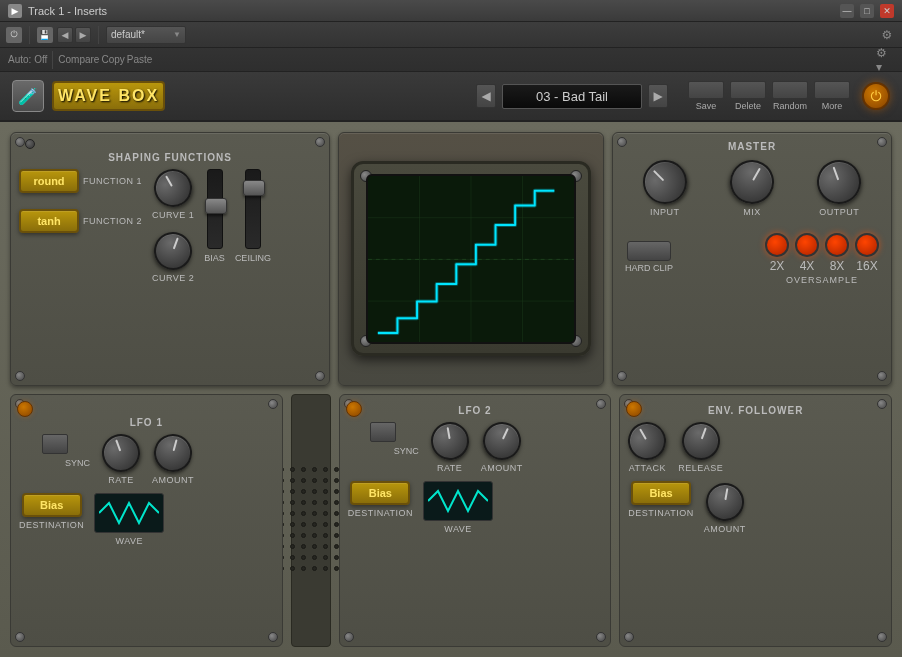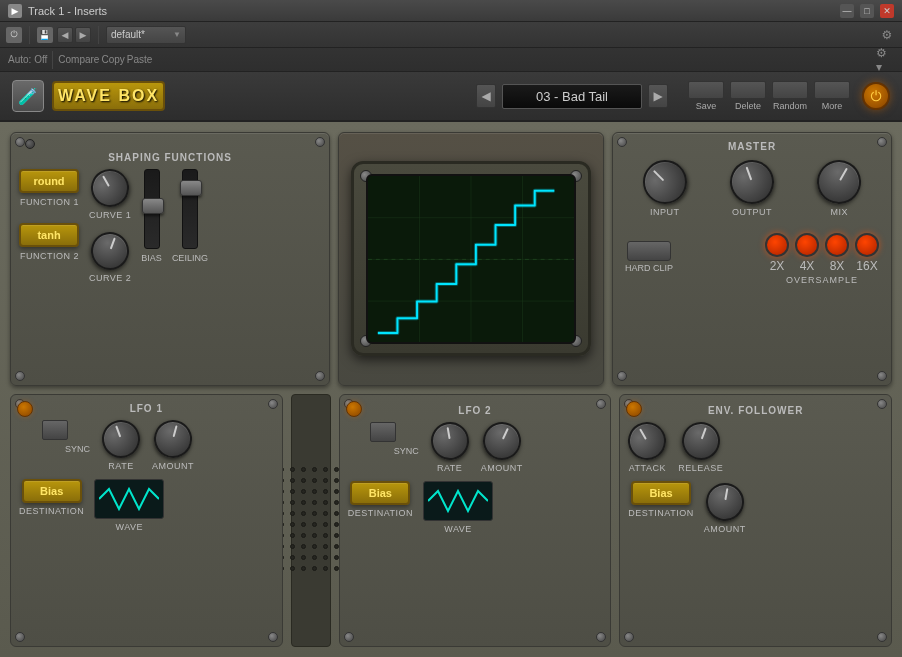--- a/index.html
+++ b/index.html
@@ -328,22 +328,22 @@
       margin-top: 4px;
     }
     .shaping-functions-col {
       display: flex;
       flex-direction: column;
       gap: 16px;
       align-items: center;
     }
     .shaping-func-item {
       display: flex;
-      flex-direction: column;
-      align-items: flex-end;
+      flex-direction: row;
+      align-items: center;
       gap: 4px;
     }
     .shaping-sliders-col {
       display: flex;
       gap: 10px;
       align-items: flex-start;
     }
 
     
     .slider-container {
@@ -721,26 +721,26 @@
       <div class="panel-corner-screw tr"></div>
       <div class="panel-corner-screw bl"></div>
       <div class="panel-corner-screw br"></div>
       <div class="panel-title">MASTER</div>
       <div class="master-knobs">
         <div class="knob-container">
           <div class="knob sz-lg" style="transform:rotate(-45deg);"></div>
           <span class="knob-label">INPUT</span>
         </div>
         <div class="knob-container">
+          <div class="knob sz-lg" style="transform:rotate(30deg);"></div>
+          <span class="knob-label">MIX</span>
+        </div>
+        <div class="knob-container">
           <div class="knob sz-lg" style="transform:rotate(-20deg);"></div>
           <span class="knob-label">OUTPUT</span>
-        </div>
-        <div class="knob-container">
-          <div class="knob sz-lg" style="transform:rotate(30deg);"></div>
-          <span class="knob-label">MIX</span>
         </div>
       </div>
       <div class="master-controls">
         <div class="hard-clip-section">
           <div class="hard-clip-btn"></div>
           <span class="hard-clip-label">HARD CLIP</span>
         </div>
         <div class="oversample-section">
           <div class="oversample-btns">
             <div class="oversample-item">
@@ -766,21 +766,21 @@
     </div>
 
     <div class="bottom-row">
 
       <div class="lfo-panel">
         <div class="panel-corner-screw tl"></div>
         <div class="panel-corner-screw tr"></div>
         <div class="panel-corner-screw bl"></div>
         <div class="panel-corner-screw br"></div>
         <div class="lfo-power"></div>
-        <div class="panel-title" style="margin-top:0;">LFO 1</div>
+        <div class="panel-title" style="margin-top:14px;">LFO 1</div>
         <div class="lfo-inner">
           <div class="lfo-sync-section">
             <div class="sync-btn"></div>
             <span class="sync-label">SYNC</span>
           </div>
           <div class="knob-container">
             <div class="knob sz-md" style="transform:rotate(-20deg);"></div>
             <span class="knob-label">RATE</span>
           </div>
           <div class="knob-container">

